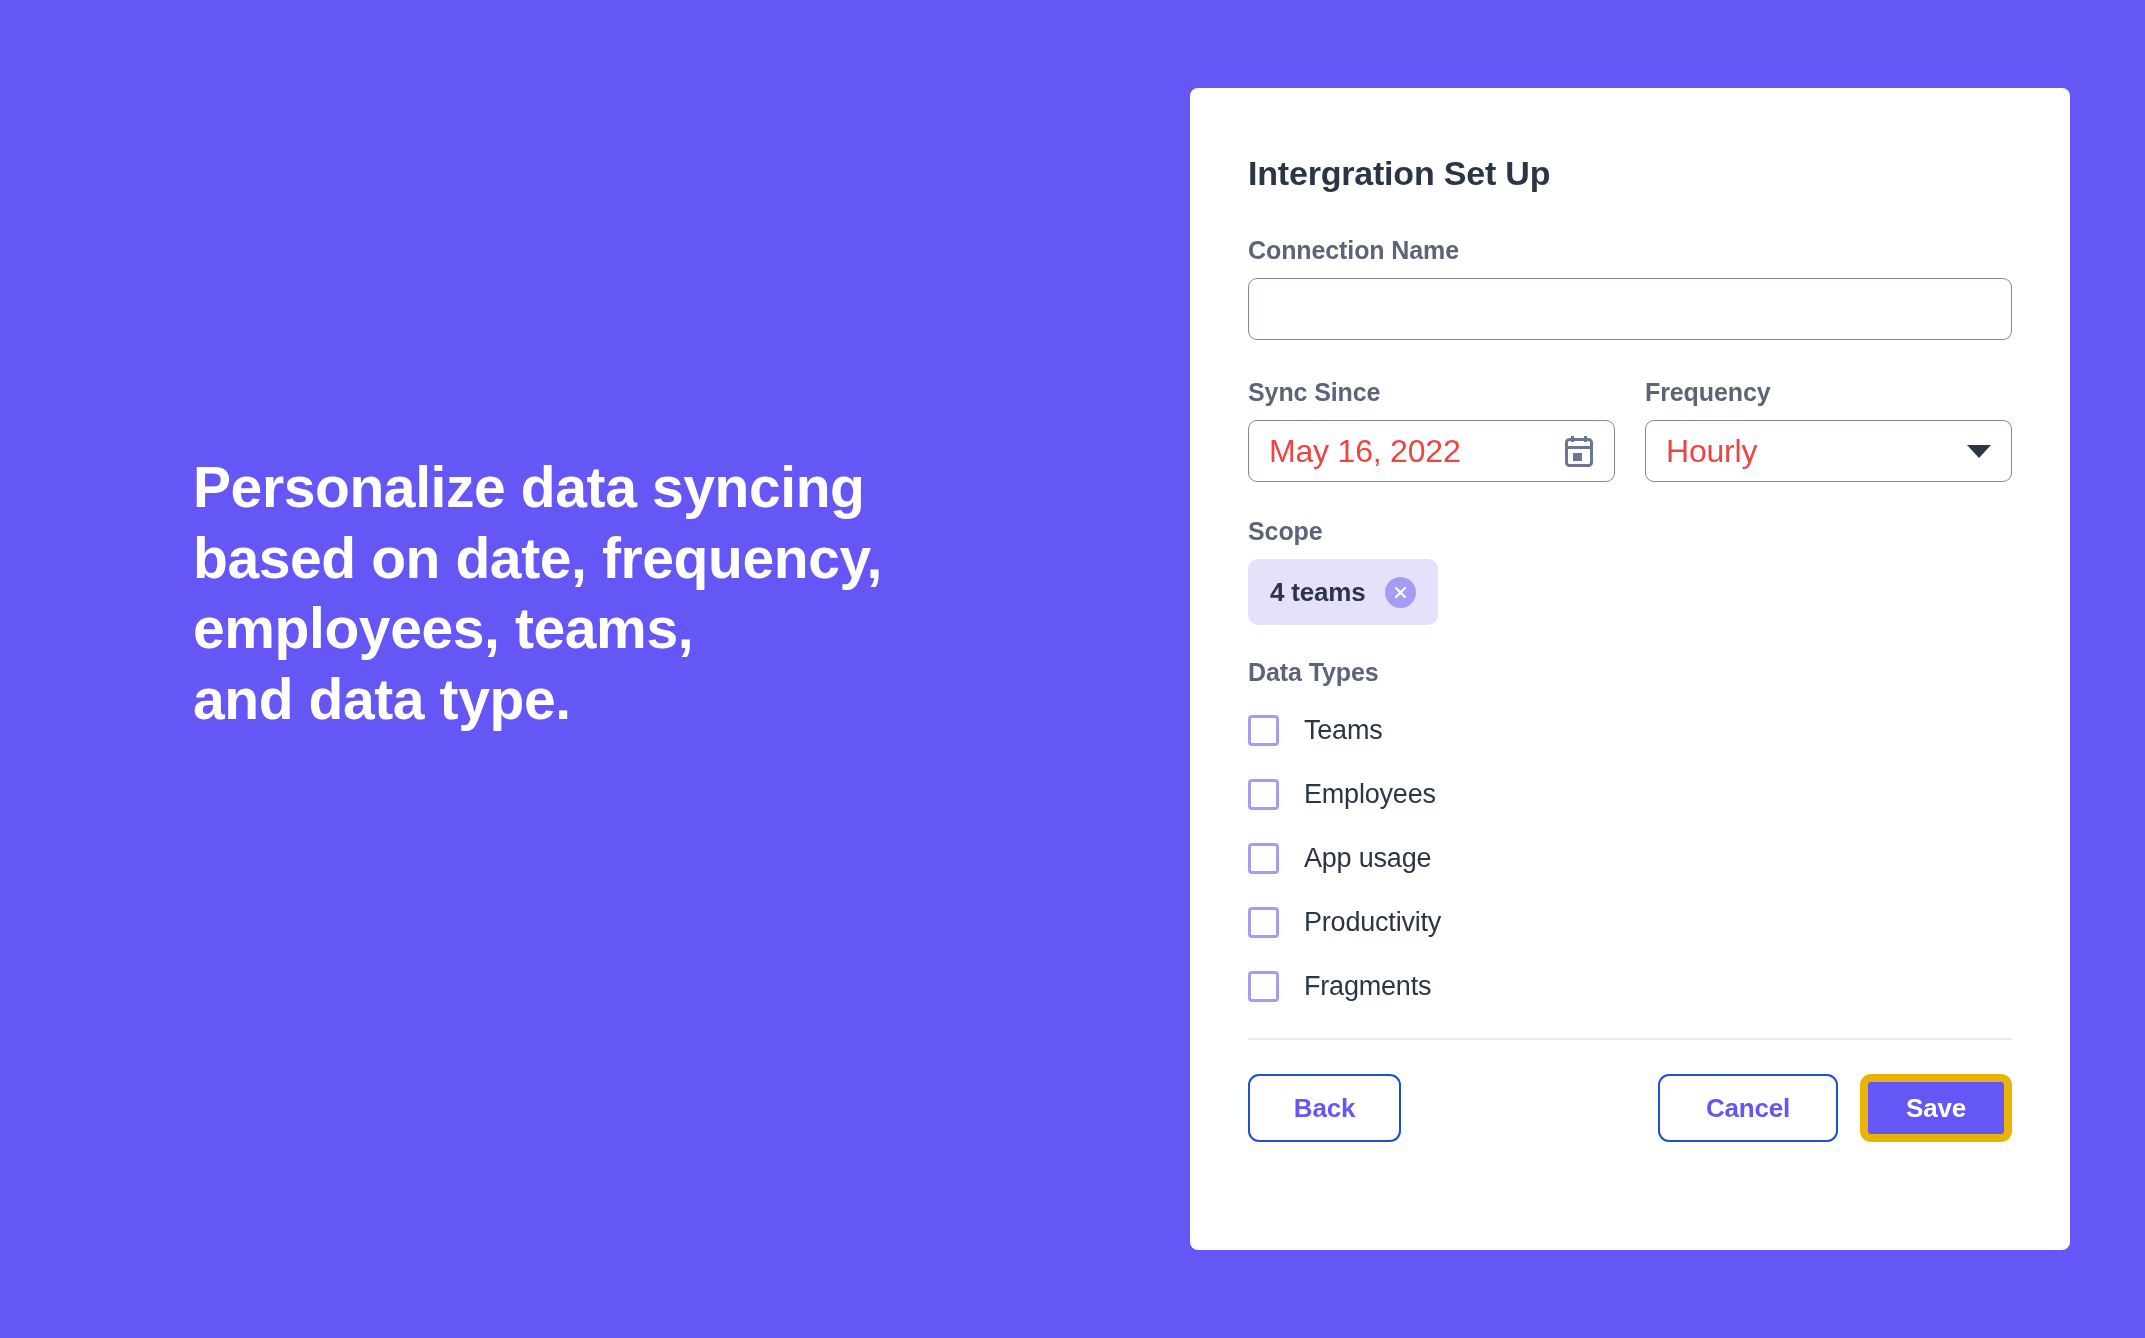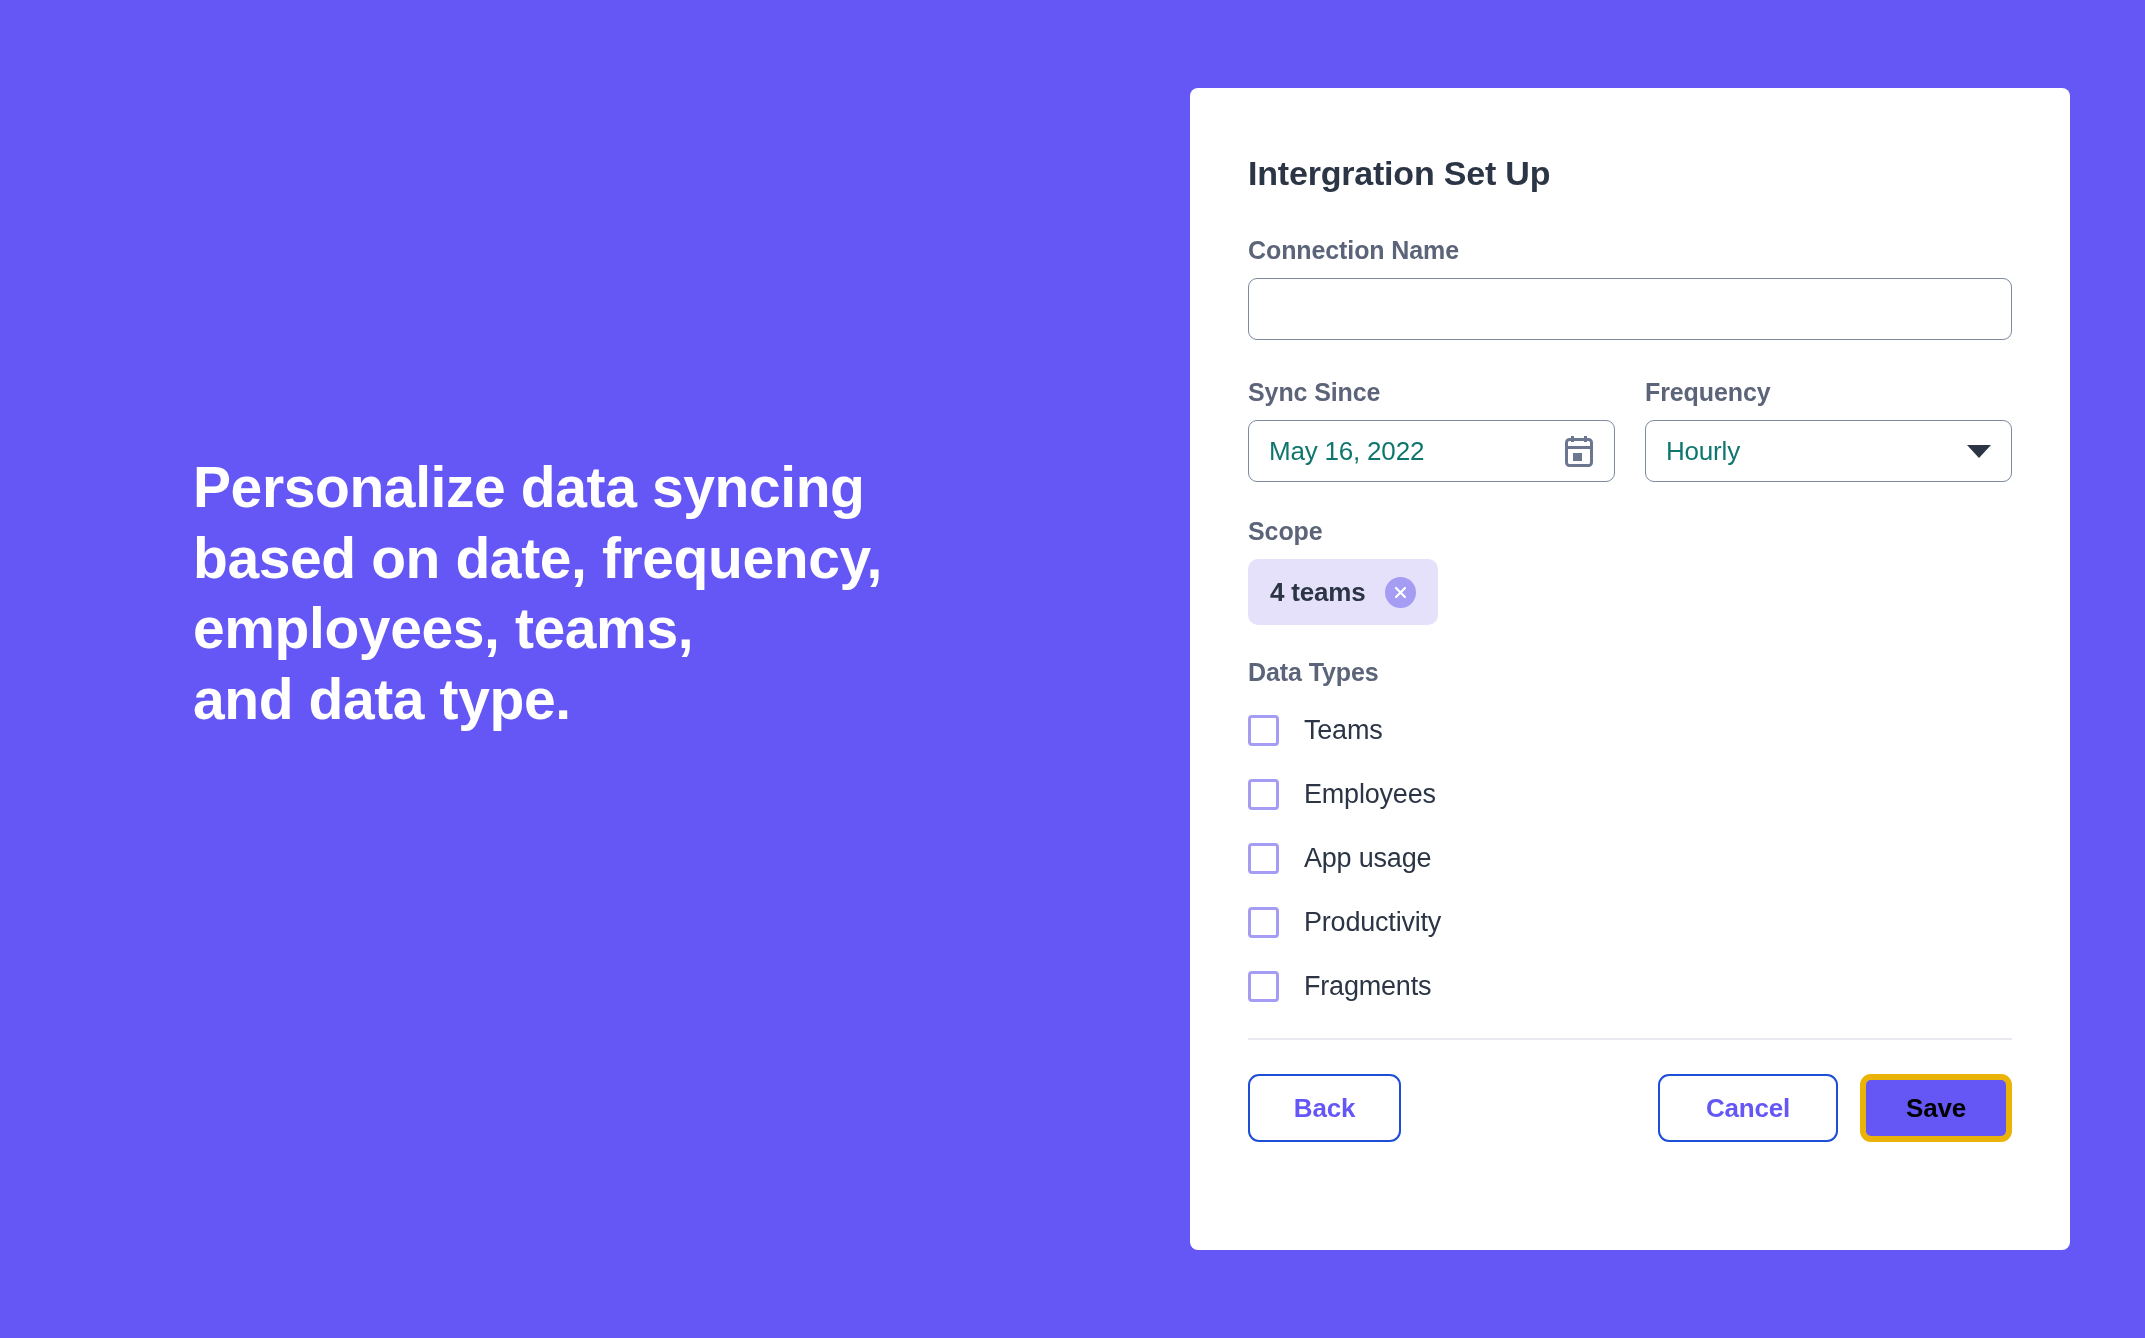--- a/index.html
+++ b/index.html
@@ -91,22 +91,22 @@
     height: 62px;
     border: 1.5px solid #7e8a9f;
     border-radius: 9px;
     background: #ffffff;
     display: flex;
     align-items: center;
     justify-content: space-between;
     padding: 0 20px;
   }
   .control-value {
-    color: #0f766e;
-    font-size: 26px;
+    color: #ef4444;
+    font-size: 32px;
     letter-spacing: -0.2px;
   }
 
   .cal-icon { width: 30px; height: 32px; display: block; }
   .chevron {
     width: 0; height: 0;
     border-left: 12px solid transparent;
     border-right: 12px solid transparent;
     border-top: 13px solid #2b3545;
   }
@@ -187,22 +187,22 @@
     align-items: center;
     justify-content: center;
   }
   .btn-outline {
     background: #ffffff;
     border: 2px solid #1d4ed8;
     color: #6457f5;
   }
   .btn-primary {
     background: #6457f5;
-    border: 6px solid #eab308;
-    color: #000000;
+    border: 8px solid #eab308;
+    color: #ffffff;
   }
   .btn-back { width: 153px; }
   .btn-cancel { width: 180px; margin-left: auto; }
   .btn-save { width: 152px; margin-left: 22px; }
 </style>
 </head>
 <body>
 
 <div class="promo">
   <h1 class="promo-headline">Personalize data syncing

